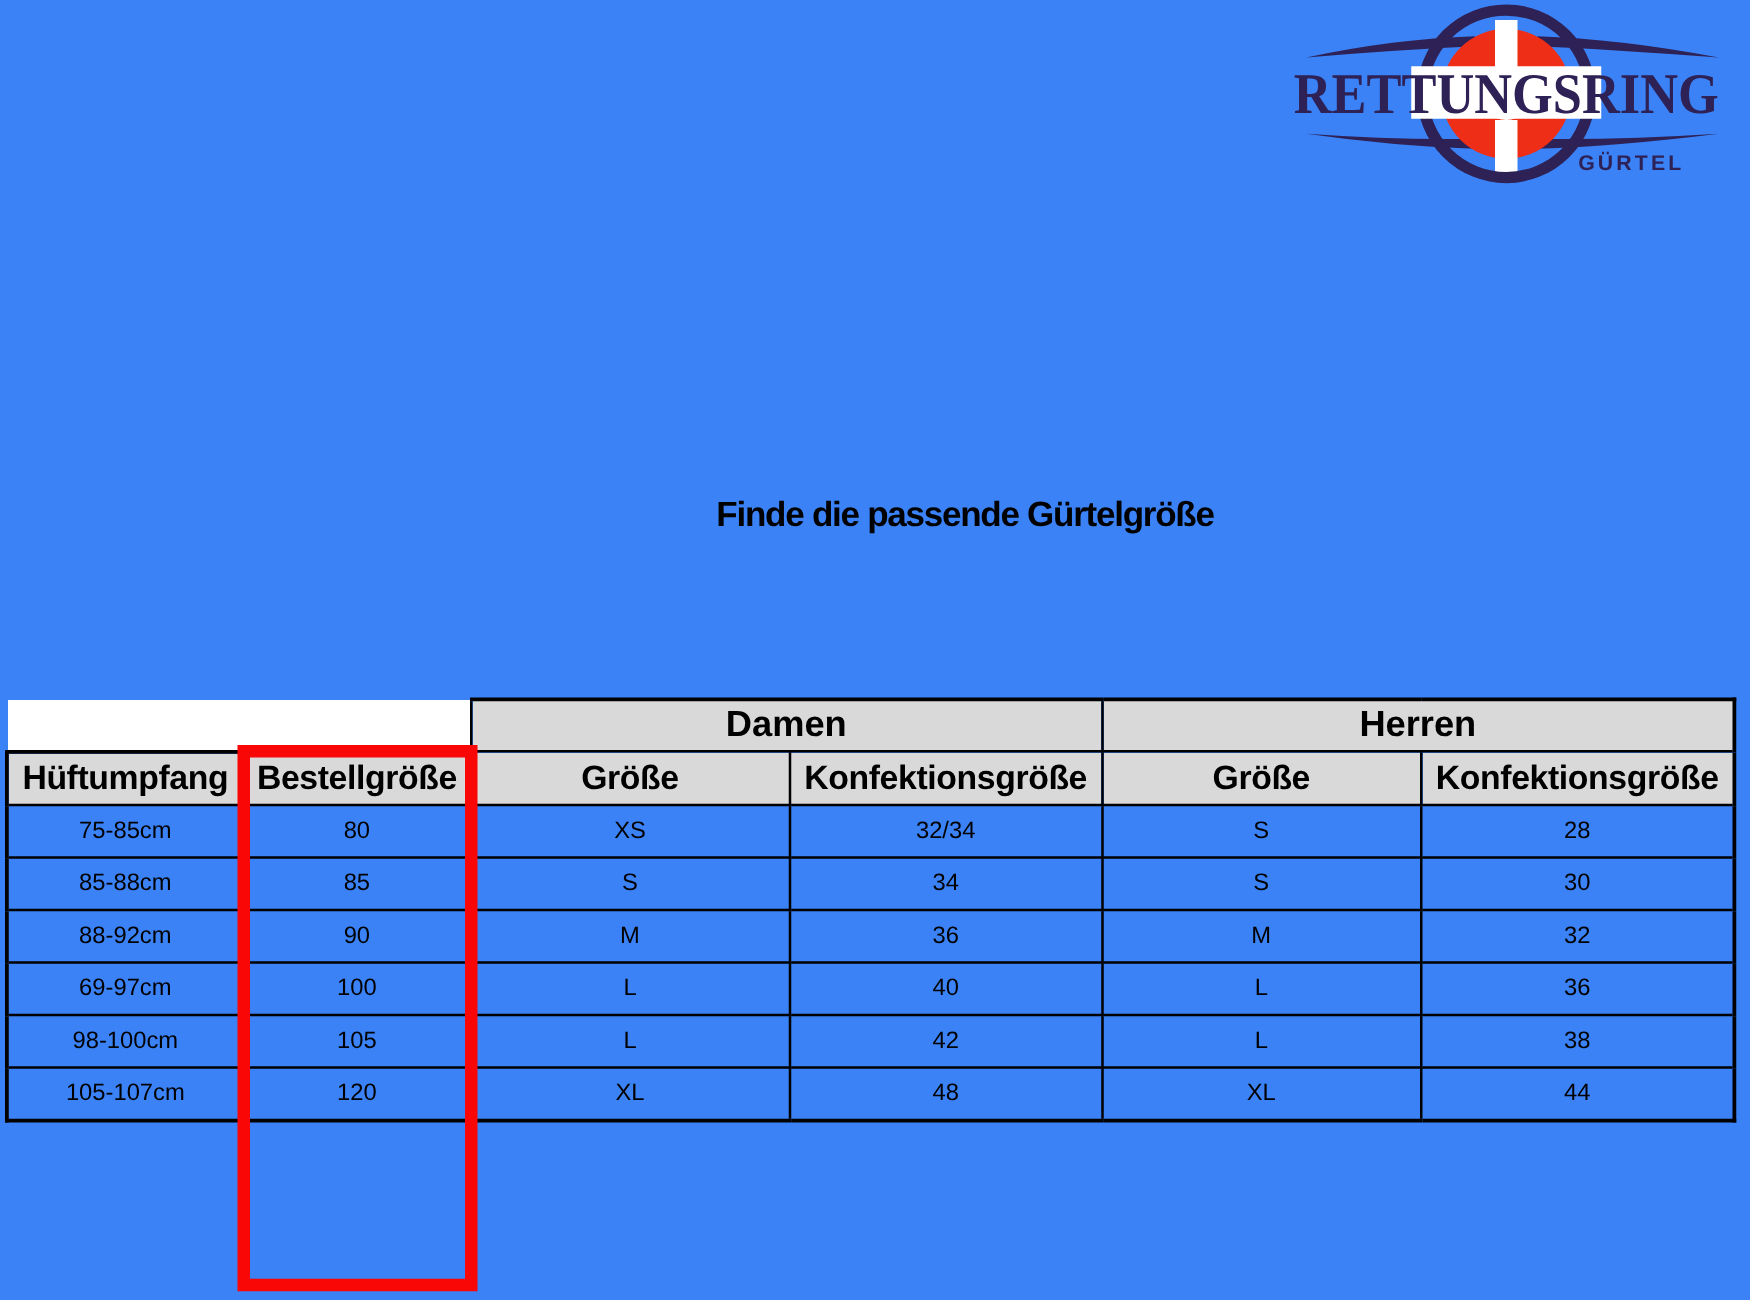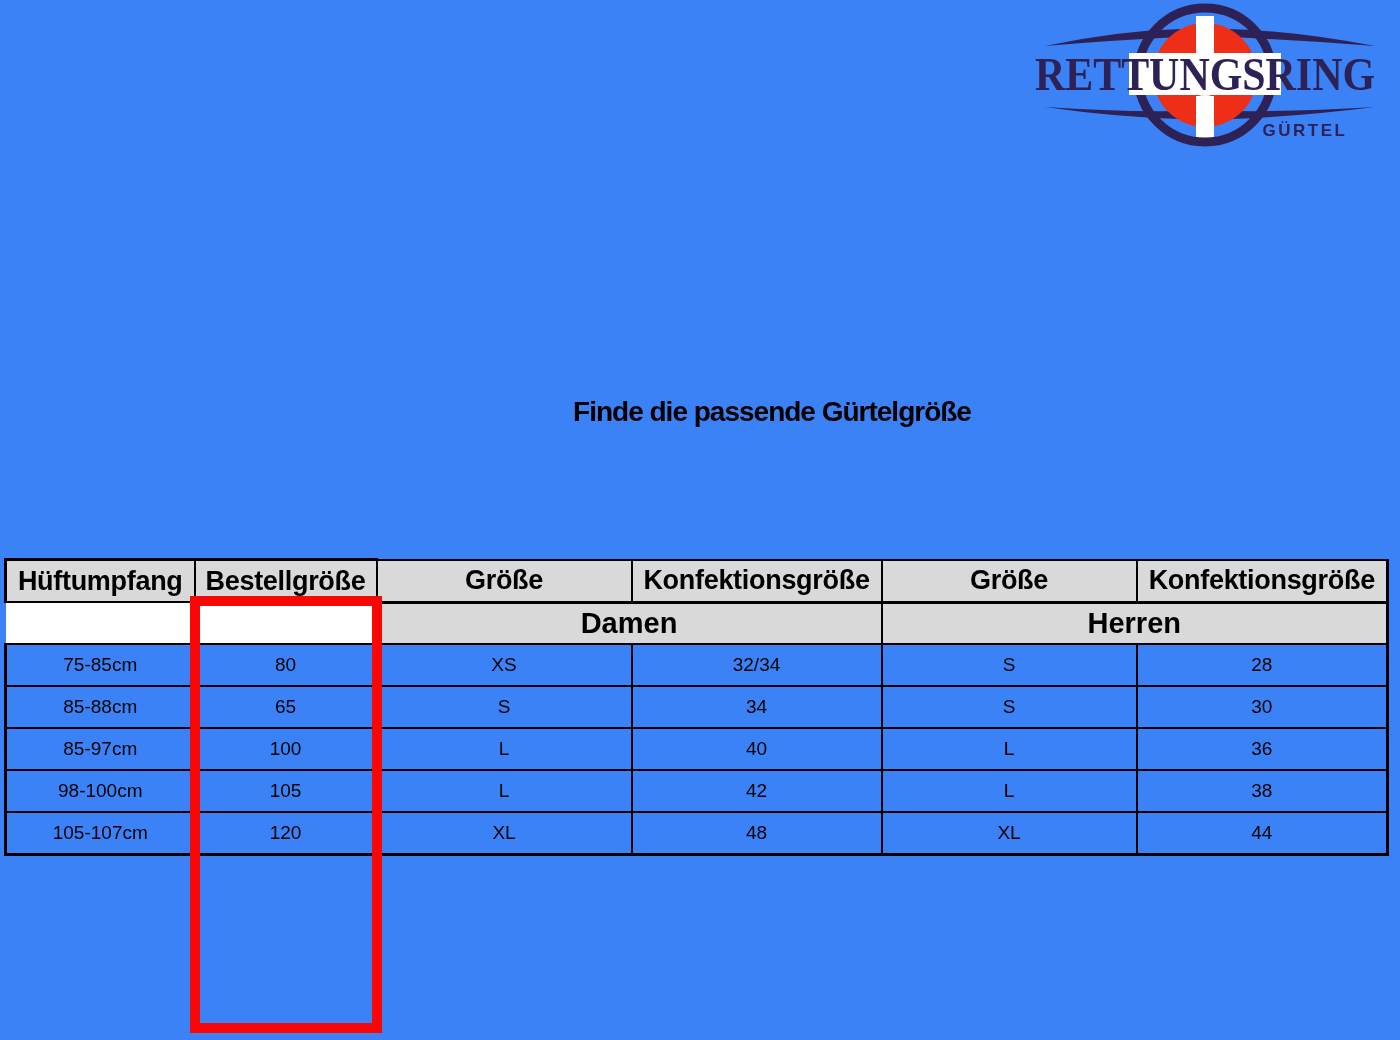--- a/index.html
+++ b/index.html
@@ -79,52 +79,60 @@
     <colgroup>
       <col style="width:189px">
         <col style="width:182px">
         <col style="width:255px">
       <col style="width:250px">
         <col style="width:255px">
         <col style="width:251px">
     </colgroup>
     <thead>
       <tr>
+        <td class="corner" colspan="2"></td>
+        <td class="ghead" colspan="2">Damen</td>
+        <td class="ghead gh-last" colspan="2">Herren</td>
+      </tr>
+      <tr>
         <th class="colhead c0 topb">Hüftumpfang</th>
         <th class="colhead topb">Bestellgröße</th>
         <th class="colhead">Größe</th>
         <th class="colhead">Konfektionsgröße</th>
         <th class="colhead">Größe</th>
         <th class="colhead c5">Konfektionsgröße</th>
-      </tr>
-      <tr>
-        <td class="corner" colspan="2"></td>
-        <td class="ghead" colspan="2">Damen</td>
-        <td class="ghead gh-last" colspan="2">Herren</td>
       </tr>
     </thead>
     <tbody id="rows">
         <tr>
           <td class="c0">75-85cm</td>
           <td>80</td>
           <td>XS</td>
           <td>32/34</td>
           <td>S</td>
           <td class="c5">28</td>
         </tr>
         <tr>
           <td class="c0">85-88cm</td>
-          <td>65</td>
+          <td>85</td>
           <td>S</td>
           <td>34</td>
           <td>S</td>
           <td class="c5">30</td>
         </tr>
         <tr>
-          <td class="c0">85-97cm</td>
+          <td class="c0">88-92cm</td>
+          <td>90</td>
+          <td>M</td>
+          <td>36</td>
+          <td>M</td>
+          <td class="c5">32</td>
+        </tr>
+        <tr>
+          <td class="c0">69-97cm</td>
           <td>100</td>
           <td>L</td>
           <td>40</td>
           <td>L</td>
           <td class="c5">36</td>
         </tr>
         <tr>
           <td class="c0">98-100cm</td>
           <td>105</td>
           <td>L</td>

